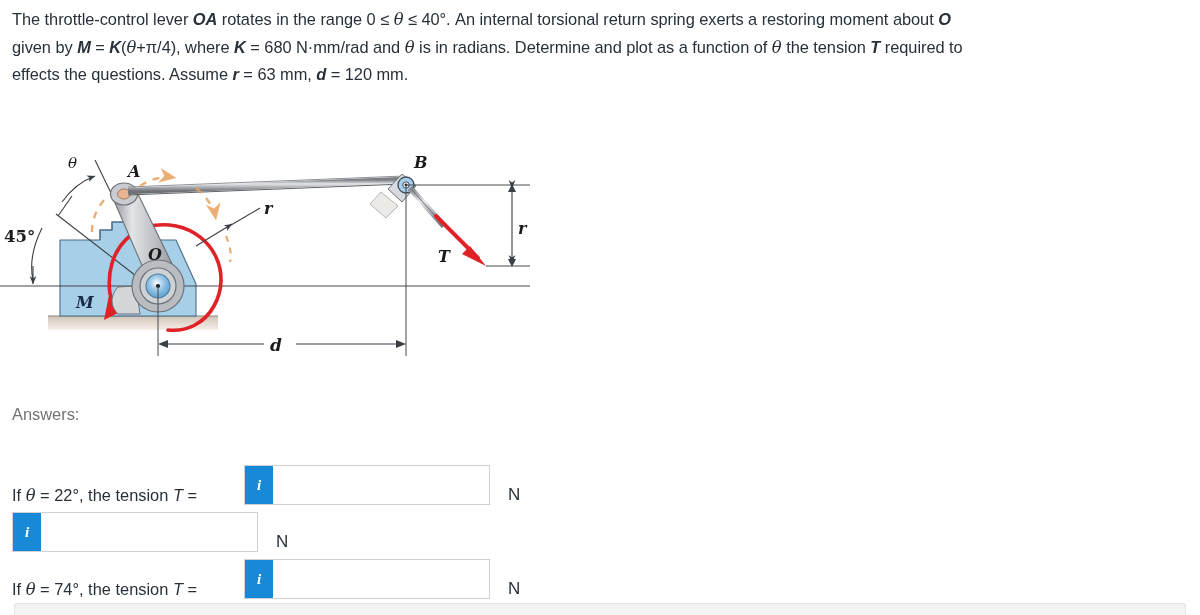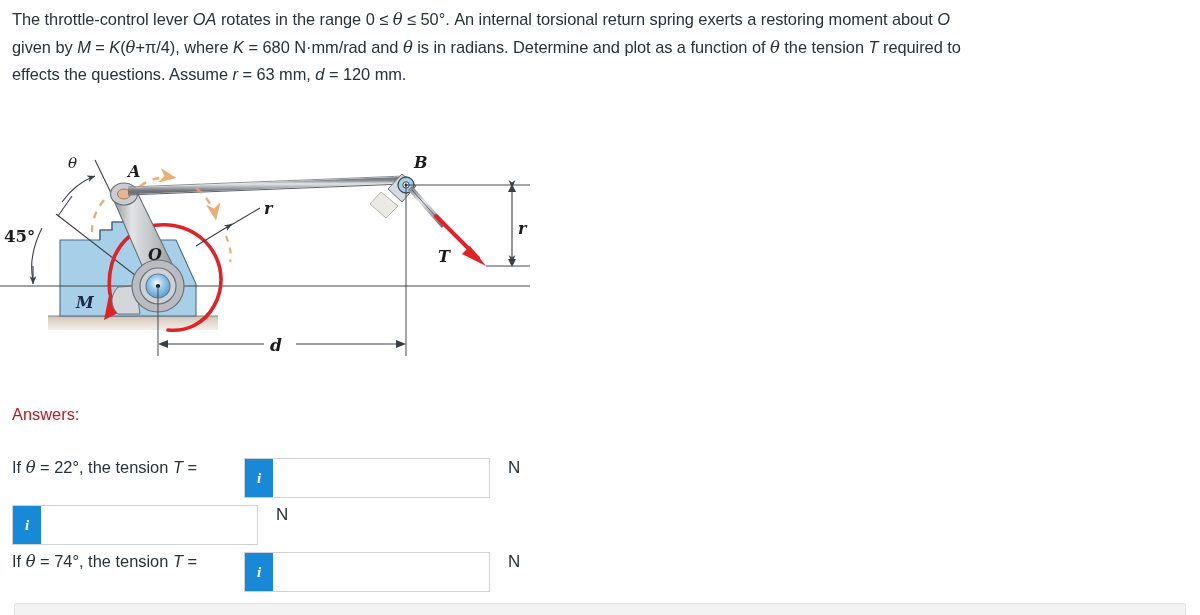--- a/index.html
+++ b/index.html
@@ -25,50 +25,50 @@
   .statement {
     position: absolute;
     left: 12px;
     top: 6px;
     width: 1176px;
     font-size: 16.4px;
     line-height: 27.5px;
     color: #28313a;
     letter-spacing: -0.05px;
   }
-  .statement i, .statement .it { font-style: italic; }
+  .statement i, .statement .it { font-style: italic; font-weight: bold; }
   .statement .sym { font-style: italic; font-family: "DejaVu Serif", serif; }
 
   
   .figure {
     position: absolute;
     left: 0px;
     top: 144px;
     width: 600px;
     height: 250px;
   }
   .figure svg { display: block; }
 
   
   .answers-label {
     position: absolute;
     left: 12px;
     top: 405px;
     font-size: 16.4px;
-    color: #b91c1c;
+    color: #737373;
   }
   .ans-rows {
     position: absolute;
     left: 12px;
     top: 458px;
     width: 600px;
   }
   .ans-row {
     display: flex;
-    align-items: flex-start;
+    align-items: flex-end;
     height: 47px;
   }
   .ans-text {
     width: 232px;
     font-size: 16.4px;
     color: #28313a;
     white-space: nowrap;
   }
   .ans-text .sym { font-style: italic; font-family: "DejaVu Serif", serif; }
   .ans-text .iv { font-style: italic; }
@@ -125,21 +125,21 @@
     box-sizing: border-box;
     border-radius: 3px 3px 0 0;
   }
 </style>
 </head>
 <body>
 
 <div class="page">
 
   <div class="statement">
-    <div><span>The throttle-control lever </span><span class="it">OA</span><span> rotates in the range 0 ≤ </span><span class="sym">θ</span><span> ≤ 50°. An internal torsional return spring exerts a restoring moment about </span><span class="it">O</span></div>
+    <div><span>The throttle-control lever </span><span class="it">OA</span><span> rotates in the range 0 ≤ </span><span class="sym">θ</span><span> ≤ 40°. An internal torsional return spring exerts a restoring moment about </span><span class="it">O</span></div>
     <div><span>given by </span><span class="it">M</span><span> = </span><span class="it">K</span><span>(</span><span class="sym">θ</span><span>+π/4), where </span><span class="it">K</span><span> = 680 N·mm/rad and </span><span class="sym">θ</span><span> is in radians. Determine and plot as a function of </span><span class="sym">θ</span><span> the tension </span><span class="it">T</span><span> required to</span></div>
     <div><span>effects the questions. Assume </span><span class="it">r</span><span> = 63 mm, </span><span class="it">d</span><span> = 120 mm.</span></div>
   </div>
 
   <div class="figure">
     <svg width="600" height="250" viewBox="0 0 600 250" xmlns="http://www.w3.org/2000/svg">
       <defs>
         <linearGradient id="gGround" x1="0" y1="0" x2="0" y2="1">
           <stop offset="0%" stop-color="#cfc3b6"></stop>
           <stop offset="55%" stop-color="#e6ddd4"></stop>

